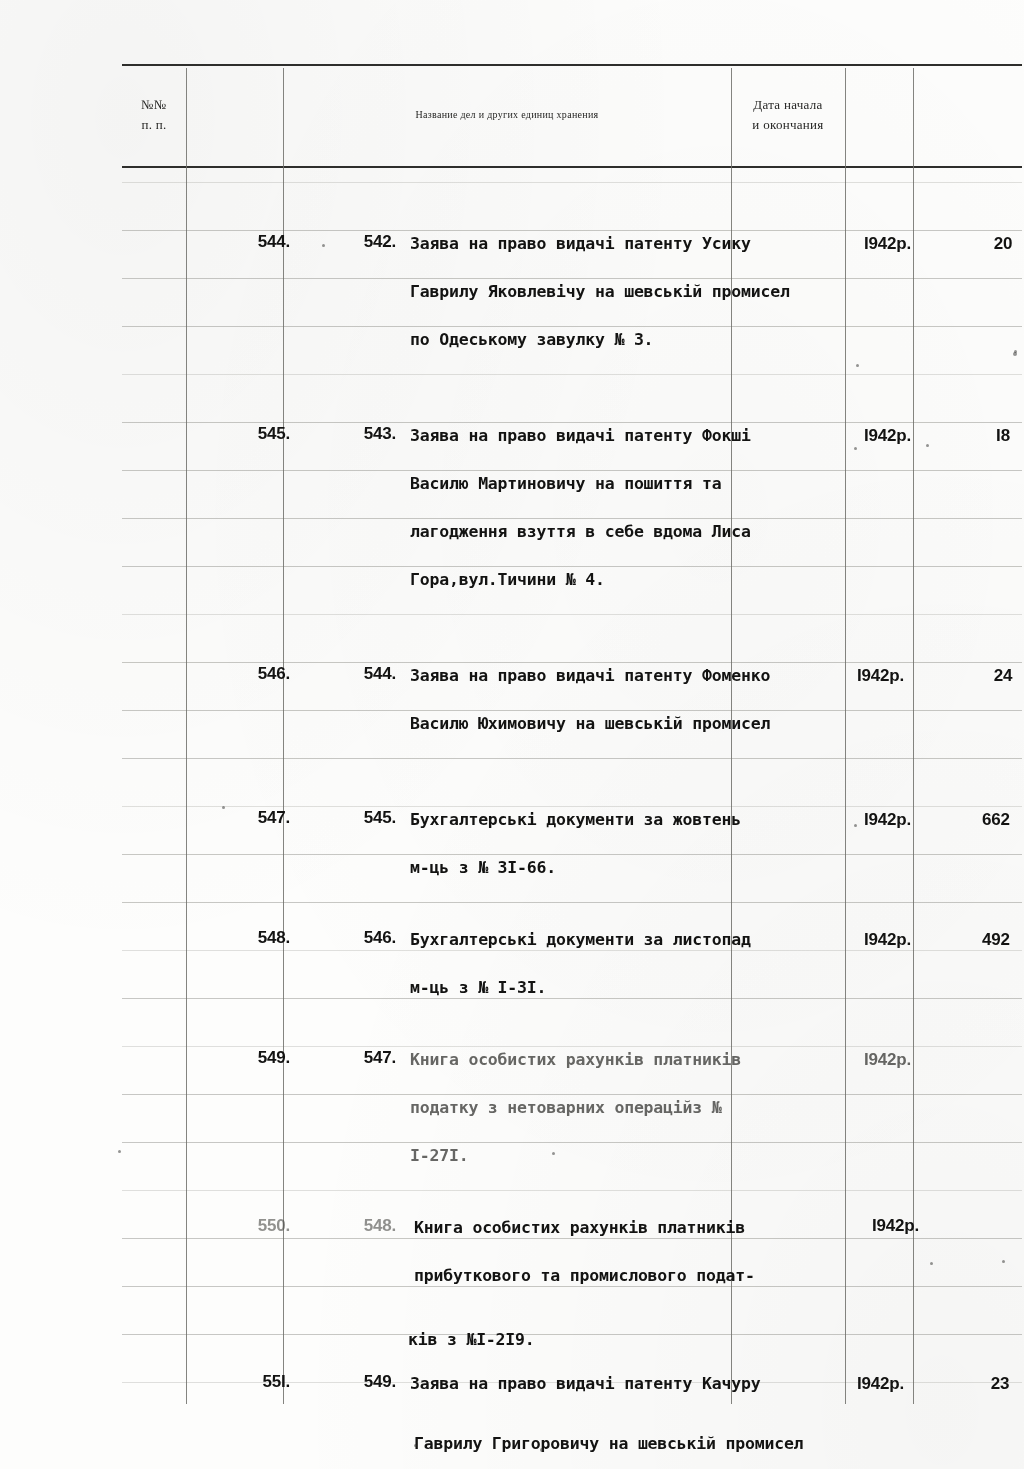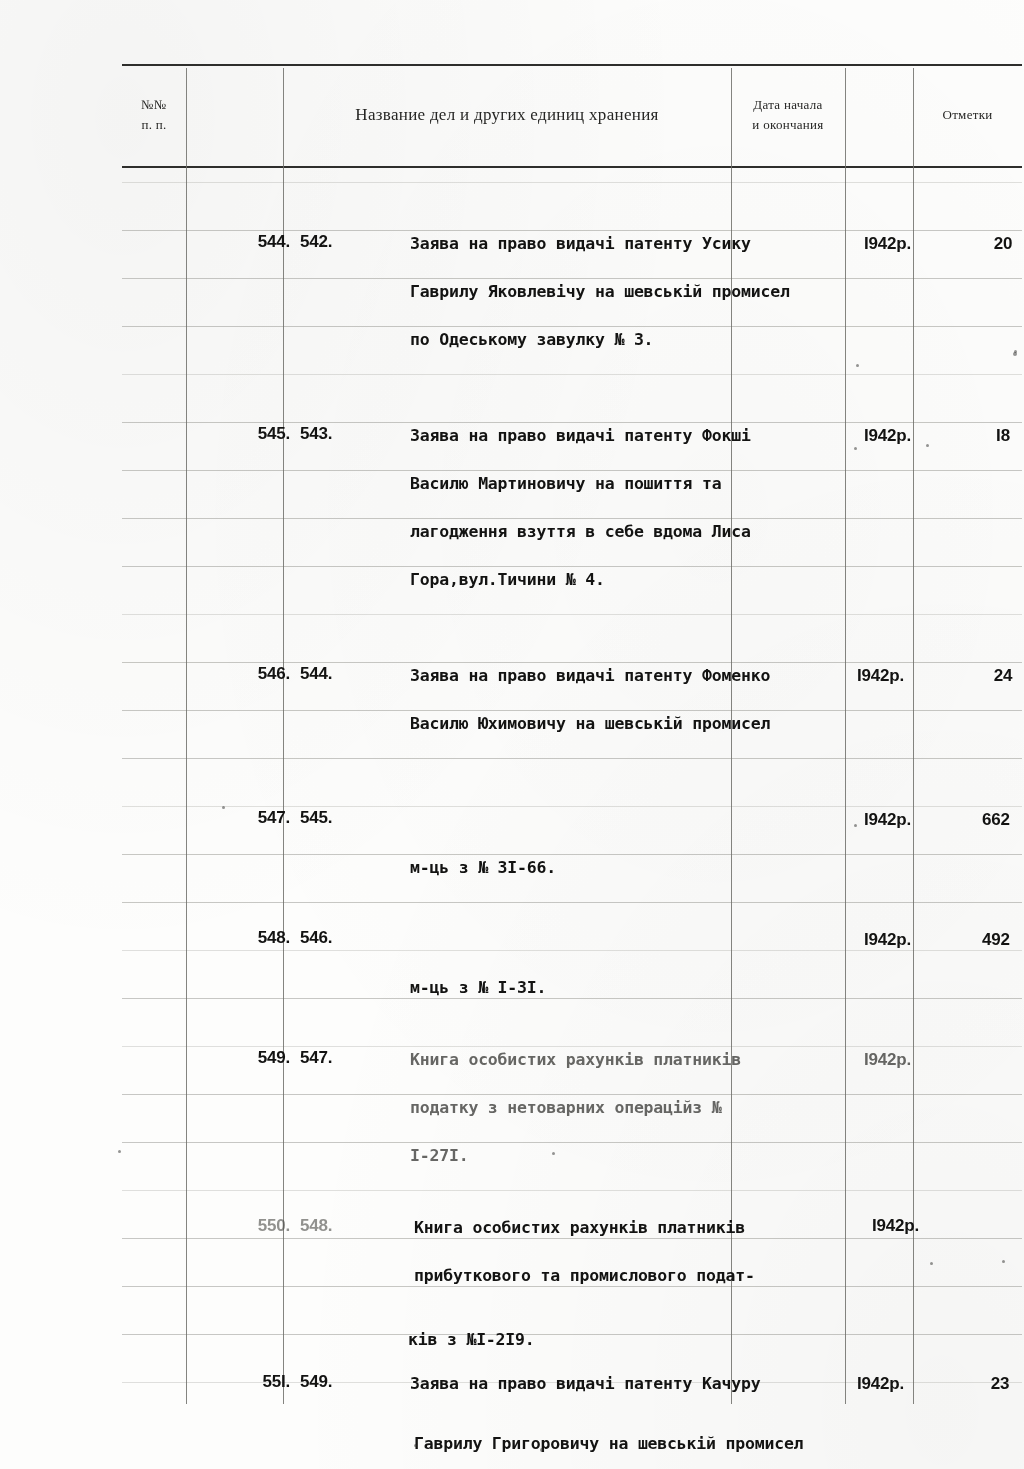--- a/index.html
+++ b/index.html
@@ -112,21 +112,21 @@
   .tw.num {
     font-family: Liberation Sans, sans-serif;
     font-weight: 700;
     font-size: 17px;
   }
   
   .tw.faded   { color: #3d3d3a; opacity: 0.78; }
   .tw.vfaded  { color: #4a4a46; opacity: 0.60; }
 
   .col-seq   { left: 18px;  width: 150px; text-align: right; }
-  .col-file  { left: 178px; width: 96px;  text-align: left; }
+  .col-file  { left: 178px; width: 96px;  text-align: right; }
   .col-title { left: 288px; }
   .col-date  { left: 742px; }
   .col-sheet { left: 855px; width: 52px; text-align: center; }
 
   
   .speck {
     position: absolute;
     background: #2b2b29;
     border-radius: 50%;
     opacity: 0.5;
@@ -176,33 +176,30 @@
     <div class="vrule" style="left:791px; top:4px; height:1336px;"></div>
 
     <div id="table-header">
 
       <div class="hcell" style="left:0px; width:64px;">
         <span>№№</span>
         <span>п. п.</span>
       </div>
 
 
-      <div class="hcell" style="left:161px; width:448px; font-size:17px;">
+      <div class="hcell" style="left:161px; width:448px; font-size:10px;">
         <span>Название дел и других единиц хранения</span>
       </div>
 
       <div class="hcell" style="left:609px; width:114px;">
         <span>Дата начала</span>
         <span>и окончания</span>
       </div>
 
 
-      <div class="hcell" style="left:791px; width:109px;">
-        <span>Отметки</span>
-      </div>
 
     </div>
 
     <div class="trow" style="top:160px; height:150px;">
       <div class="tw num col-seq" style="top:8px">544.</div>
       <div class="tw num col-file" style="top:8px">542.</div>
       <div class="tw col-title" style="top:10px">Заява на право видачi патенту Усику</div>
       <div class="tw col-title" style="top:58px">Гаврилу Яковлевiчу на шевській промисел</div>
       <div class="tw col-title" style="top:106px">по Одеському завулку № 3.</div>
       <div class="tw num col-date" style="top:10px">I942р.</div>
@@ -225,28 +222,30 @@
       <div class="tw num col-file" style="top:8px">544.</div>
       <div class="tw col-title" style="top:10px">Заява на право видачі патенту Фоменко</div>
       <div class="tw col-title" style="top:58px">Василю Юхимовичу на шевській промисел</div>
       <div class="tw num col-date" style="top:10px; left:735px;">I942р.</div>
       <div class="tw num col-sheet" style="top:10px">24</div>
     </div>
 
     <div class="trow" style="top:736px; height:102px;">
       <div class="tw num col-seq" style="top:8px">547.</div>
       <div class="tw num col-file" style="top:8px">545.</div>
+      <div class="tw col-title" style="top:10px">Бухгалтерські документи за жовтень</div>
       <div class="tw col-title" style="top:58px">м-ць з № 3I-66.</div>
       <div class="tw num col-date" style="top:10px">I942р.</div>
       <div class="tw num col-sheet" style="top:10px; left:848px;">662</div>
     </div>
 
     <div class="trow" style="top:856px; height:102px;">
       <div class="tw num col-seq" style="top:8px">548.</div>
       <div class="tw num col-file" style="top:8px">546.</div>
+      <div class="tw col-title" style="top:10px">Бухгалтерські документи за листопад</div>
       <div class="tw col-title" style="top:58px">м-ць з № I-3I.</div>
       <div class="tw num col-date" style="top:10px">I942р.</div>
       <div class="tw num col-sheet" style="top:10px; left:848px;">492</div>
     </div>
 
     <div class="trow" style="top:976px; height:150px;">
       <div class="tw num col-seq" style="top:8px">549.</div>
       <div class="tw num col-file" style="top:8px">547.</div>
       <div class="tw col-title faded" style="top:10px">Книга особистих рахунків платників</div>
       <div class="tw col-title faded" style="top:58px">податку з нетоварних операційз №</div>

